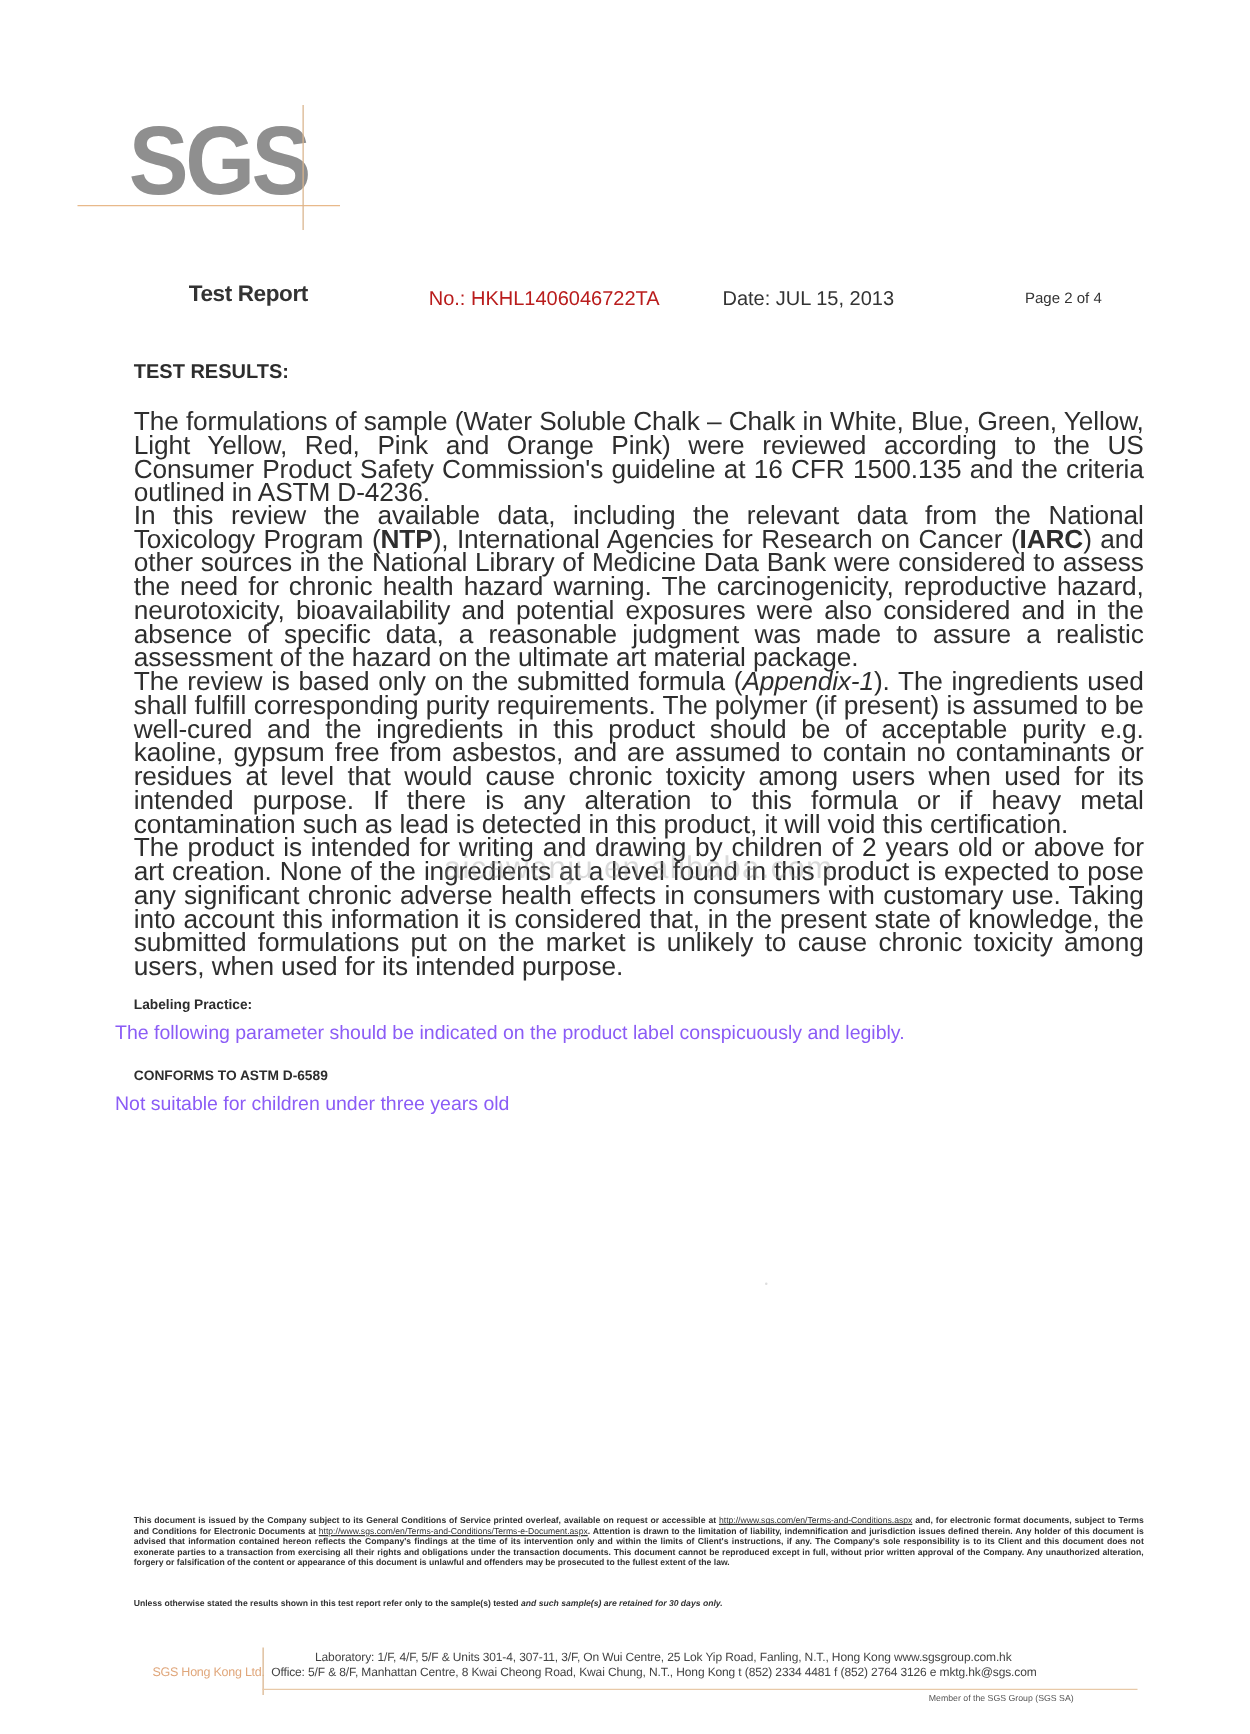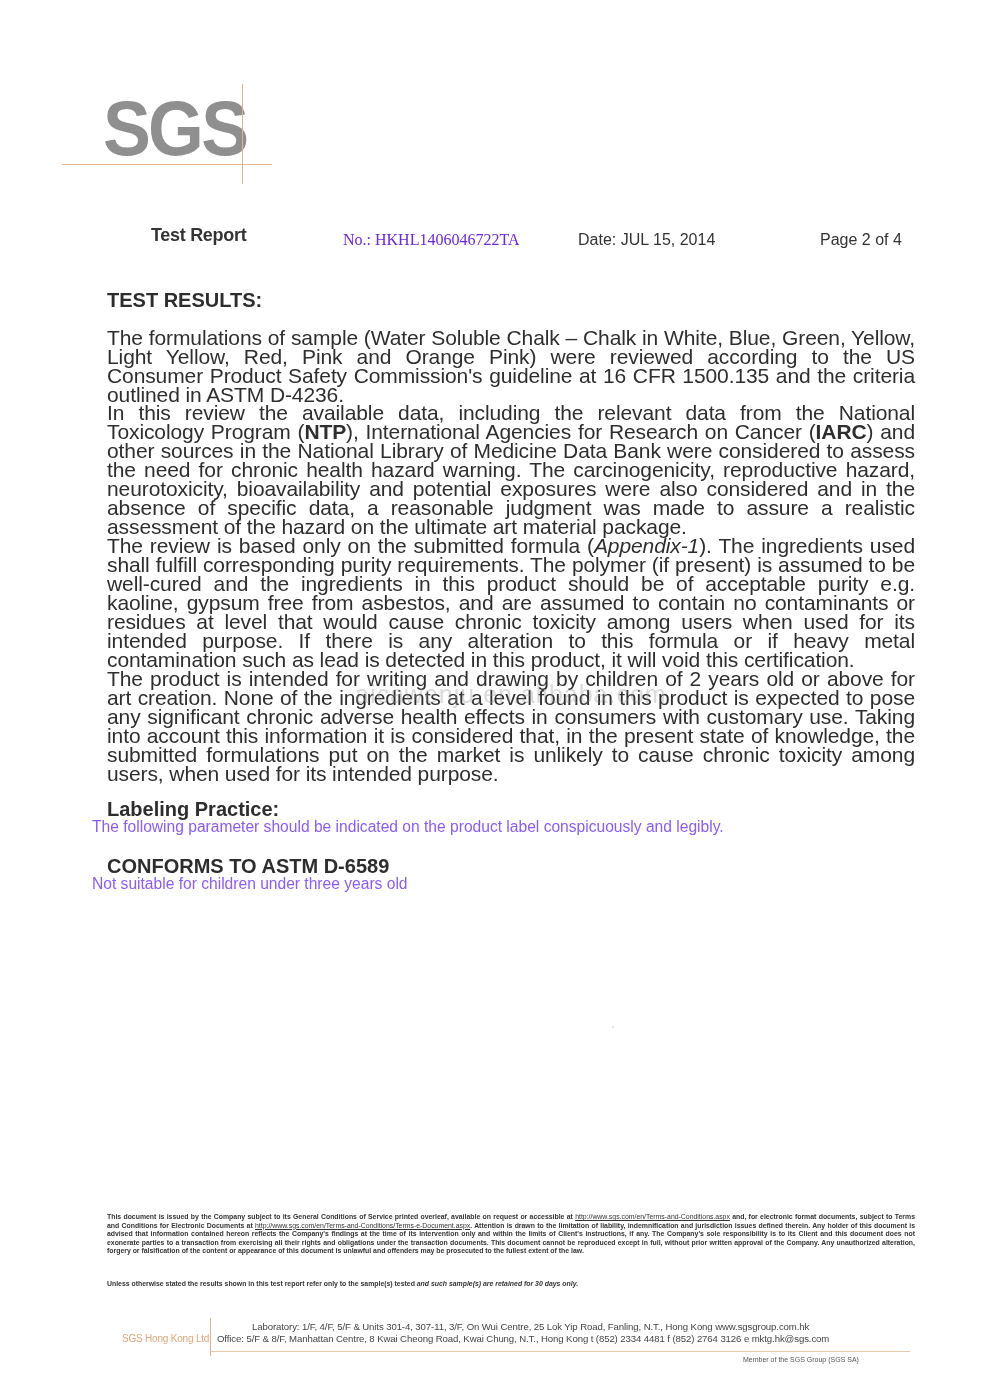--- a/index.html
+++ b/index.html
@@ -14,38 +14,38 @@
       left: 103px; top: 88px;
       font-family: "Liberation Sans", sans-serif; font-weight: bold;
       font-size: 78px; letter-spacing: -3px; color: #8f8f8f;
       line-height: 80px; transform: scaleX(0.92); transform-origin: left top;
     }
     .logo-hline { left: 62px; top: 164px; width: 210px; height: 1px; background: #e8b98a; }
     .logo-vline { left: 242px; top: 84px; width: 1px; height: 100px; background: #d9b48c; }
 
     
     .report-title { left: 151px; top: 225px; font-size: 18px; font-weight: bold; color: #333; letter-spacing: -0.3px; }
-    .report-no    { left: 343px; top: 231px; font-size: 16px; color: #6d28d9; font-family: Liberation Serif, serif; }
+    .report-no    { left: 343px; top: 231px; font-size: 16px; color: #b91c1c; }
     .report-date  { left: 578px; top: 231px; font-size: 16px; color: #333; }
-    .report-page  { left: 820px; top: 231px; font-size: 16px; color: #333; }
+    .report-page  { left: 820px; top: 231px; font-size: 12px; color: #333; }
 
     
-    .section-heading { left: 107px; top: 289px; font-size: 20px; font-weight: bold; color: #2d2d2d; }
+    .section-heading { left: 107px; top: 289px; font-size: 16px; font-weight: bold; color: #2d2d2d; }
     .para {
       left: 107px; width: 808px; font-size: 21px; line-height: 19px;
       text-align: justify; color: #2e2e2e; letter-spacing: -0.1px;
     }
     .p1 { top: 328px; }
     .p2 { top: 403px; }
     .p3 { top: 536px; }
     .p4 { top: 669px; }
     .para b { font-weight: bold; }
     .para i { font-style: italic; }
 
-    .sub-heading { left: 107px; font-size: 20px; font-weight: bold; color: #2d2d2d; }
+    .sub-heading { left: 107px; font-size: 11px; font-weight: bold; color: #2d2d2d; }
     .sub-text    { left: 92px; font-size: 15.6px; color: #8b5cf6; }
 
     .watermark {
       left: 355px; top: 680px; font-size: 25px; color: rgba(150,150,150,0.35);
       letter-spacing: 1px;
     }
 
     
     .fine {
       left: 107px; width: 808px; font-size: 6.9px; line-height: 8.6px;
@@ -67,21 +67,21 @@
   </style>
 </head>
 <body>
 
 <div class="abs logo-text">SGS</div>
 <div class="abs logo-hline"></div>
 <div class="abs logo-vline"></div>
 
 <div class="abs report-title">Test Report</div>
 <div class="abs report-no">No.: HKHL1406046722TA</div>
-<div class="abs report-date">Date: JUL 15, 2014</div>
+<div class="abs report-date">Date: JUL 15, 2013</div>
 <div class="abs report-page">Page 2 of  4</div>
 
 <div class="abs section-heading">TEST RESULTS:</div>
 
 <div class="abs para p1">The formulations of sample (Water Soluble Chalk – Chalk in White, Blue, Green, Yellow, Light Yellow, Red, Pink and Orange Pink) were reviewed according to the US Consumer Product Safety Commission's guideline at 16 CFR 1500.135 and the criteria outlined in ASTM D-4236.</div>
 
 <div class="abs para p2"><span>In this review the available data, including the relevant data from the National Toxicology Program (</span><b>NTP</b><span>), International Agencies for Research on Cancer (</span><b>IARC</b><span>) and other sources in the National Library of Medicine Data Bank were considered to assess the need for chronic health hazard warning. The carcinogenicity, reproductive hazard, neurotoxicity, bioavailability and potential exposures were also considered and in the absence of specific data, a reasonable judgment was made to assure a realistic assessment of the hazard on the ultimate art material package.</span></div>
 
 <div class="abs para p3"><span>The review is based only on the submitted formula (</span><i>Appendix-1</i><span>). The ingredients used shall fulfill corresponding purity requirements. The polymer (if present) is assumed to be well-cured and the ingredients in this product should be of acceptable purity e.g. kaoline, gypsum free from asbestos, and are assumed to contain no contaminants or residues at level that would cause chronic toxicity among users when used for its intended purpose. If there is any alteration to this formula or if heavy metal contamination such as lead is detected in this product, it will void this certification.</span></div>
 

